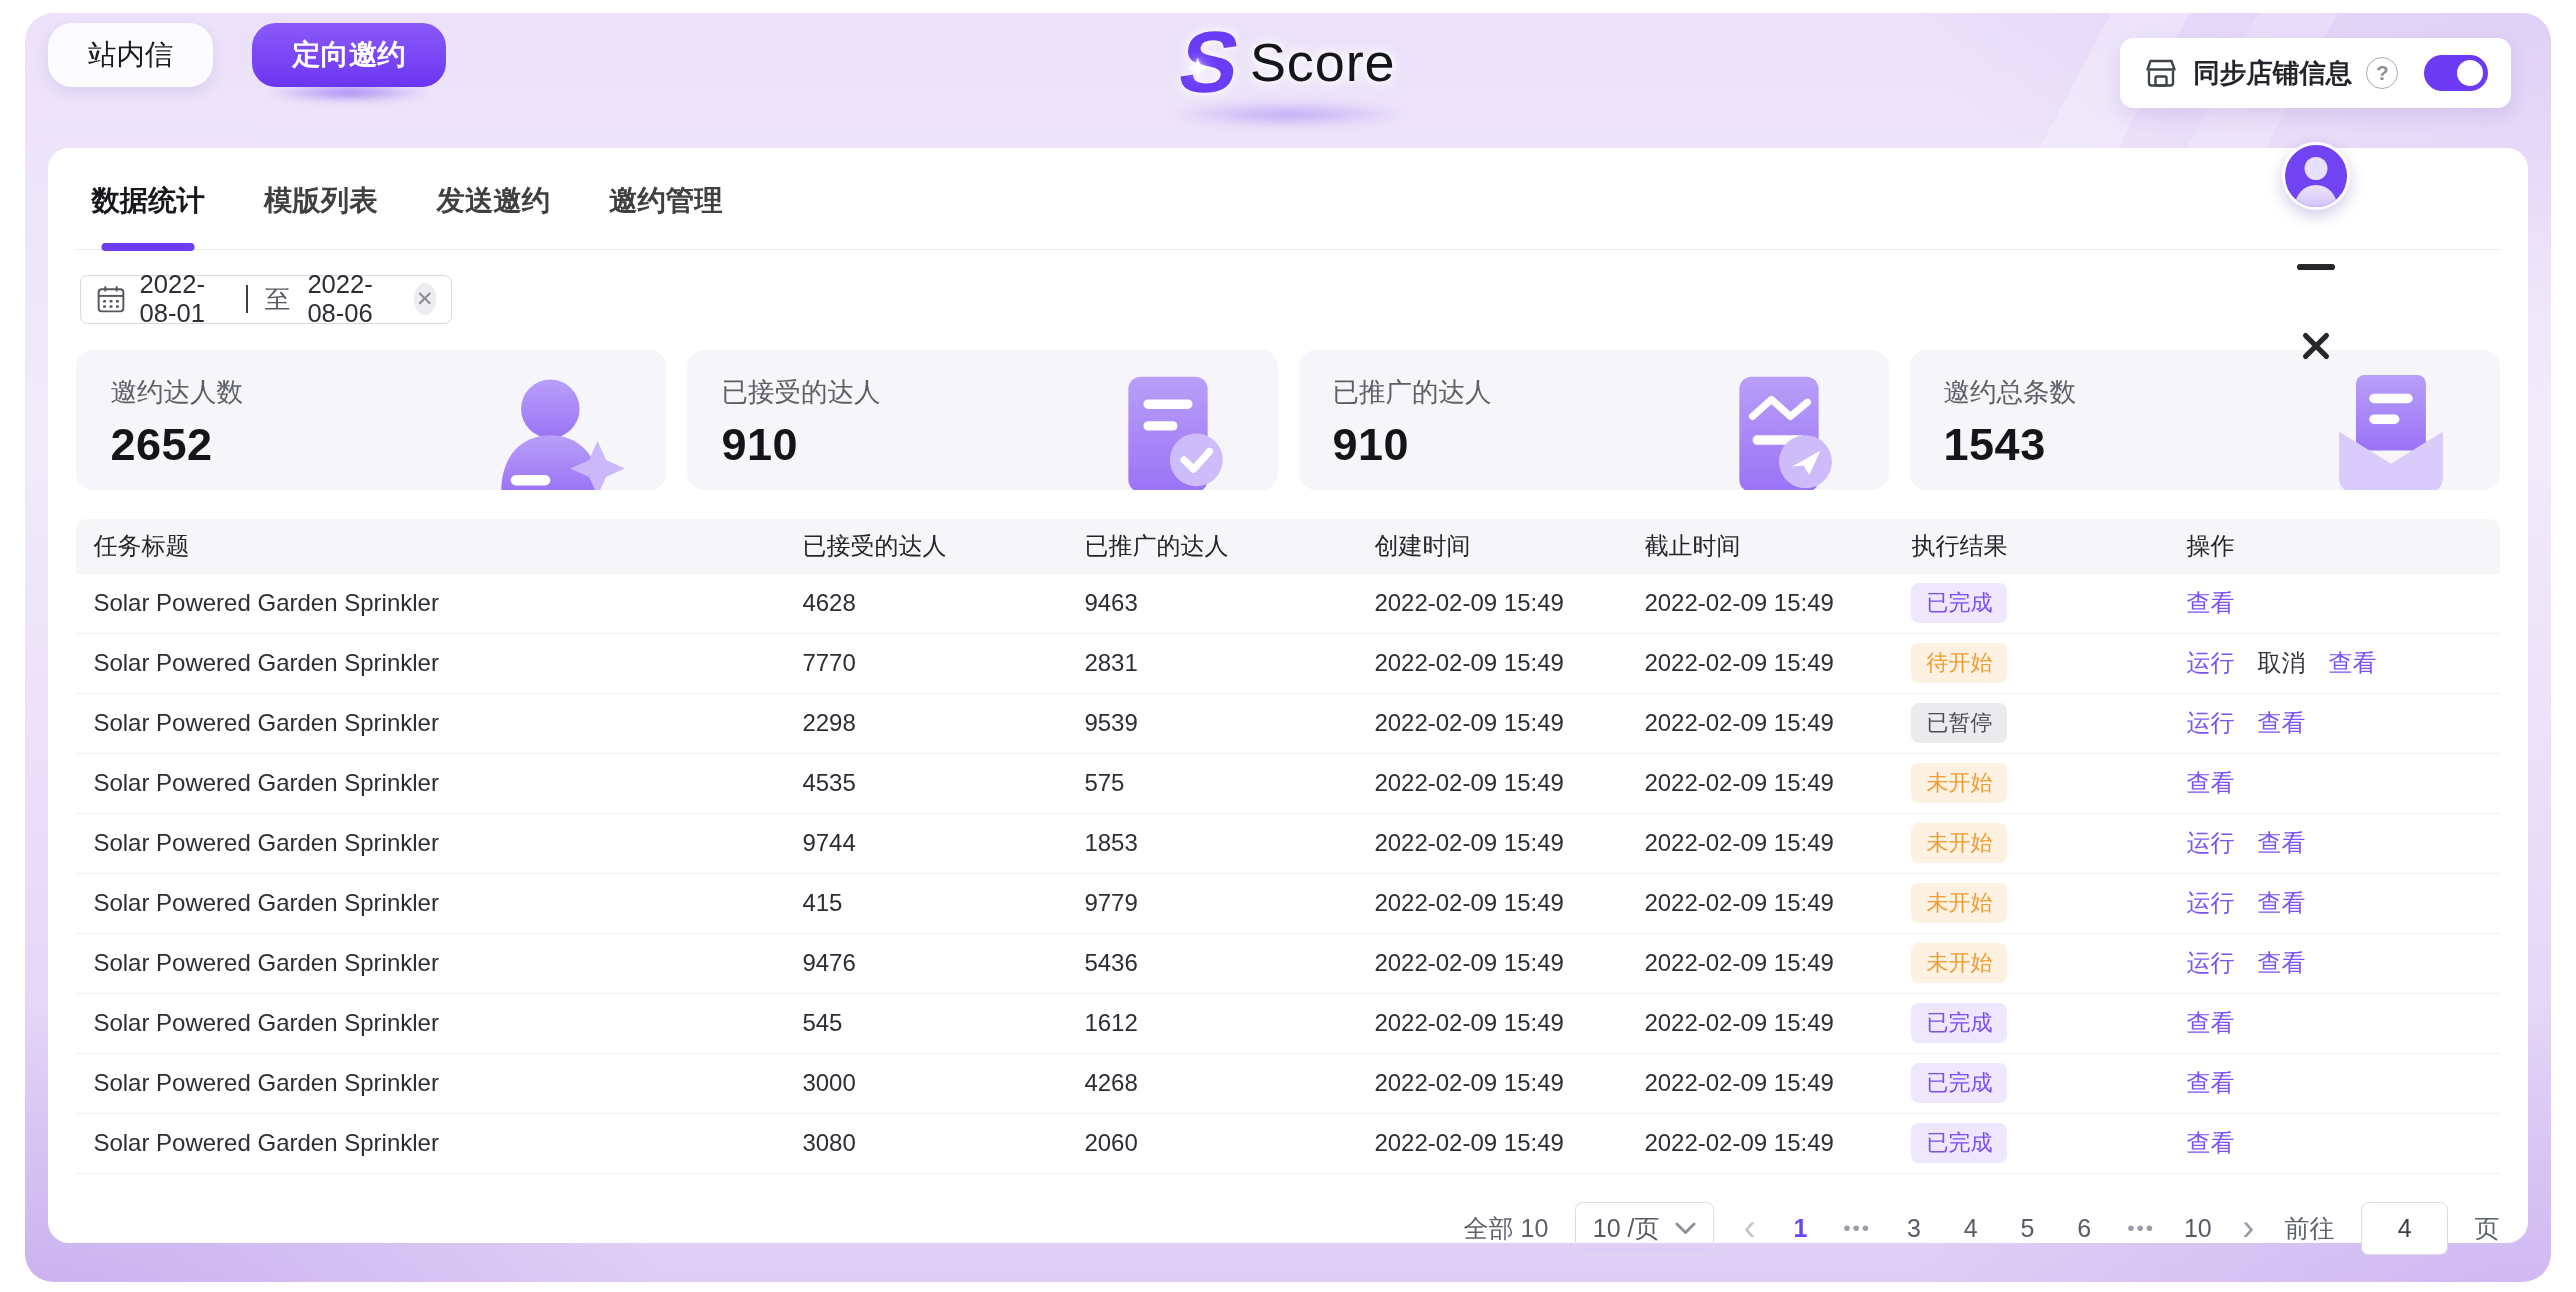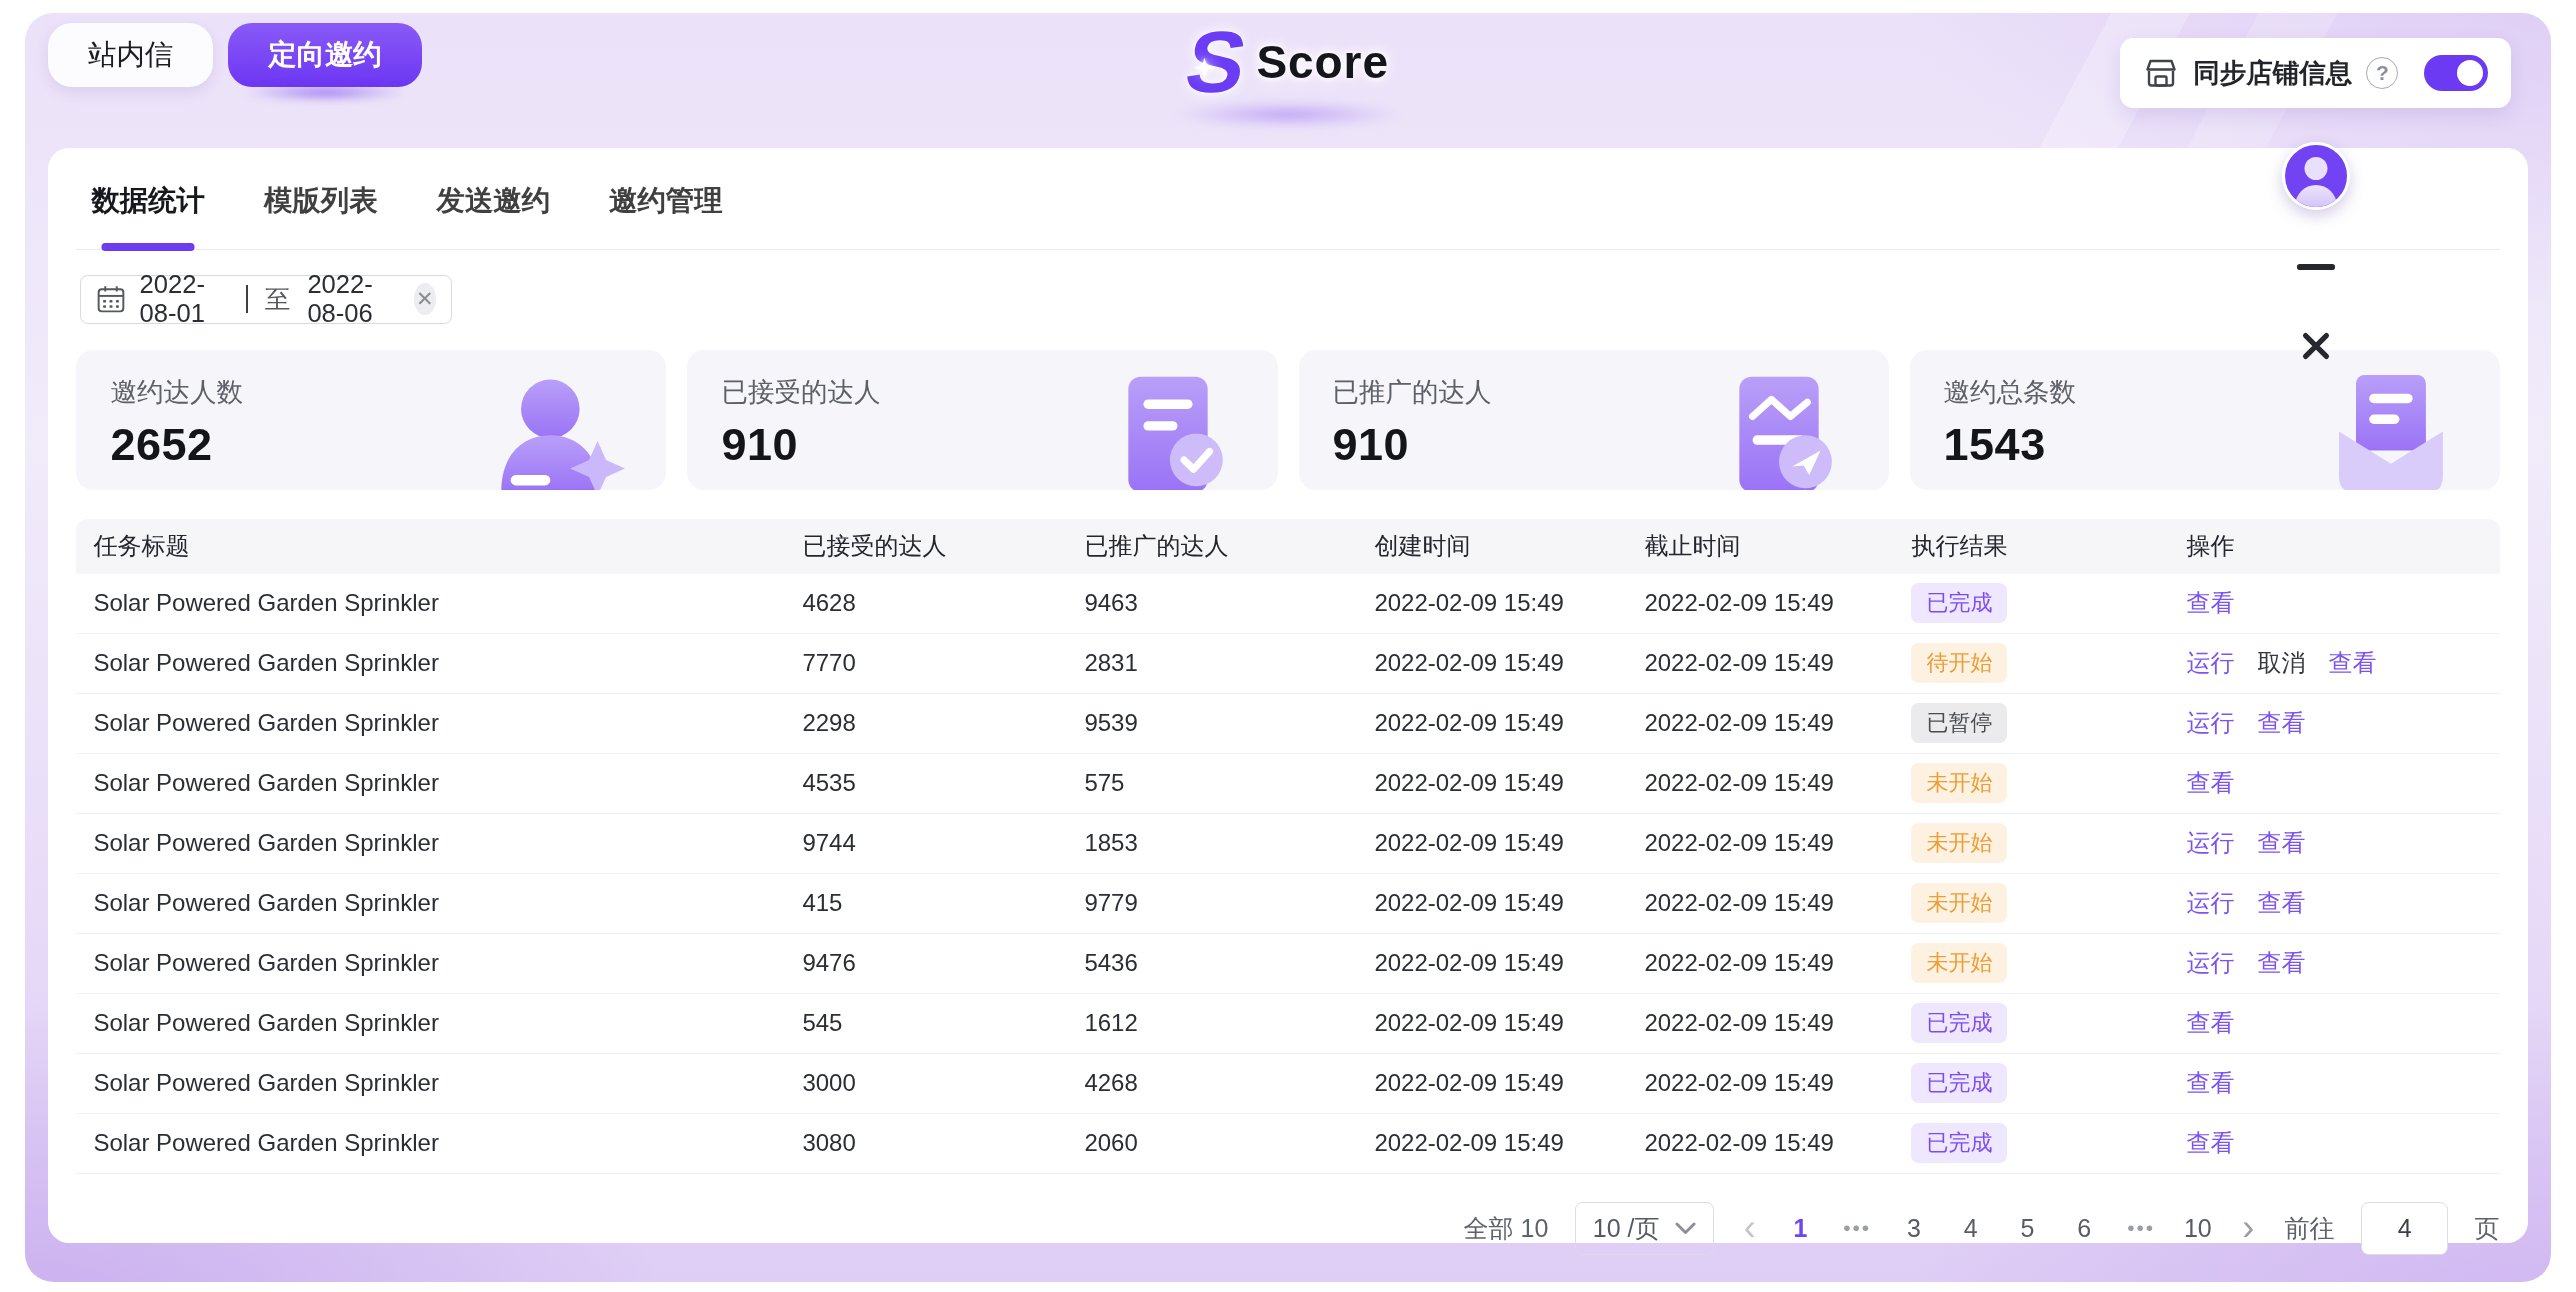--- a/index.html
+++ b/index.html
@@ -14,31 +14,31 @@
       radial-gradient(1327px 663px at 104% -6%, #dccaf5 0%, rgba(220,202,245,0) 58%),
       linear-gradient(180deg,#ebe1f9 0%, #f1ebfa 34%, #e9ddf8 66%, #decdf5 100%);}
   .streaks{position:absolute;right:0;top:0;width:853px;height:246px;pointer-events:none;opacity:.45;
     background:linear-gradient(118deg, transparent 42%, rgba(255,255,255,.55) 42%, rgba(255,255,255,.55) 50%, transparent 50%, transparent 57%, rgba(255,255,255,.4) 57%, rgba(255,255,255,.4) 65%, transparent 65%);}
 
   
   .topbar{position:relative;height:135px;}
   .top-tabs{position:absolute;left:23px;top:9.5px;display:flex;gap:15px;z-index:3;}
   .top-tab{height:64px;padding:0 40px;display:flex;align-items:center;font-size:28.4px;border-radius:24px;cursor:default;}
   .top-tab.inactive{background:#fcfbfe;color:#1b1d23;font-weight:500;box-shadow:0 5.7px 13.3px rgba(70,40,140,.10);}
-  .top-tab.active{background:linear-gradient(180deg,#8a5af8,#6c36f2);color:#fff;font-weight:700;position:relative;}
+  .top-tab.active{background:linear-gradient(180deg,#8a5af8,#6c36f2);color:#fff;font-weight:700;position:relative;margin-left:24px;}
   .top-tab.active::after{content:'';position:absolute;left:8%;right:8%;bottom:-15px;height:19px;border-radius:50%;
     background:radial-gradient(ellipse at center, rgba(104,53,238,.55), rgba(104,53,238,0) 72%);filter:blur(3.8px);}
 
   .logo{position:absolute;left:50%;top:7.6px;transform:translateX(-50%);display:flex;align-items:center;gap:11.4px;z-index:2;}
   .logo::after{content:'';position:absolute;left:-6%;right:-6%;bottom:-23px;height:25px;border-radius:50%;
     background:radial-gradient(ellipse at center, rgba(124,77,242,.42), rgba(124,77,242,0) 72%);filter:blur(4.7px);}
   .logo-s{position:relative;font-size:87px;font-weight:800;color:#6a3cf5;line-height:.95;transform:skewX(-10deg);
     text-shadow:0 0 13.3px #fff,0 0 3.8px #fff;}
   .logo-s .spark{position:absolute;left:7.6px;top:36px;font-size:25px;color:#fff;transform:skewX(10deg);}
-  .logo-text{font-size:46px;font-weight:700;color:#15161b;letter-spacing:0.9px;
+  .logo-text{font-size:54px;font-weight:400;color:#15161b;letter-spacing:0.9px;
     text-shadow:0 0 11.4px #fff,0 0 17px #fff,0 0 5.7px #fff;}
 
   .top-right{position:absolute;right:40px;top:25px;display:flex;align-items:center;gap:34px;z-index:3;flex-direction:column;}
   .sync-pill{background:#ffffff;border-radius:13.3px;height:70px;display:flex;align-items:center;gap:14.2px;
     padding:0 23px;box-shadow:0 7.6px 19px rgba(80,50,160,.12);font-size:26.5px;color:#23252b;font-weight:600;}
   .shop-ic{width:36px;height:36px;flex:0 0 auto;}
   .help{width:32px;height:32px;border-radius:50%;border:1.9px solid #a9abb5;color:#8c8f99;font-size:21px;font-weight:600;
     display:flex;align-items:center;justify-content:center;}
   .toggle{width:64px;height:36px;border-radius:18px;background:#6d3af3;position:relative;margin-left:11.4px;cursor:pointer;}
   .toggle .knob{position:absolute;right:4.7px;top:4.7px;width:26.5px;height:26.5px;border-radius:50%;background:#fff;}

